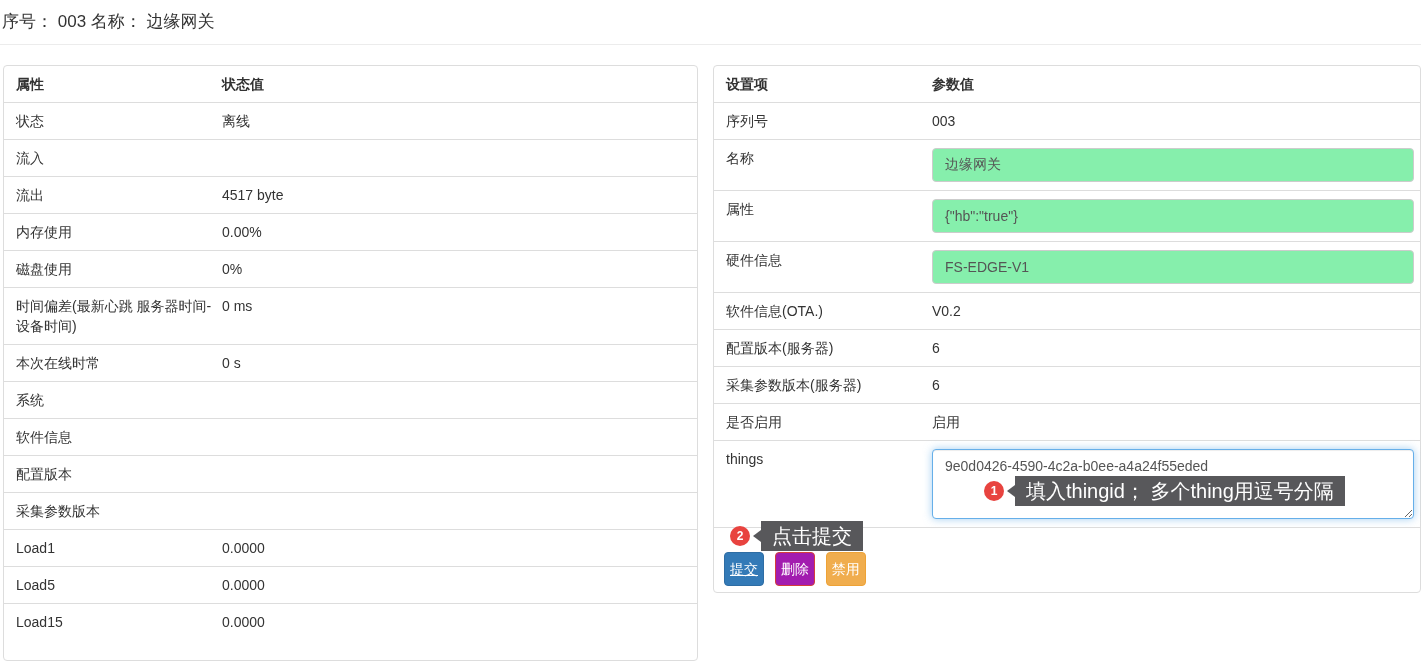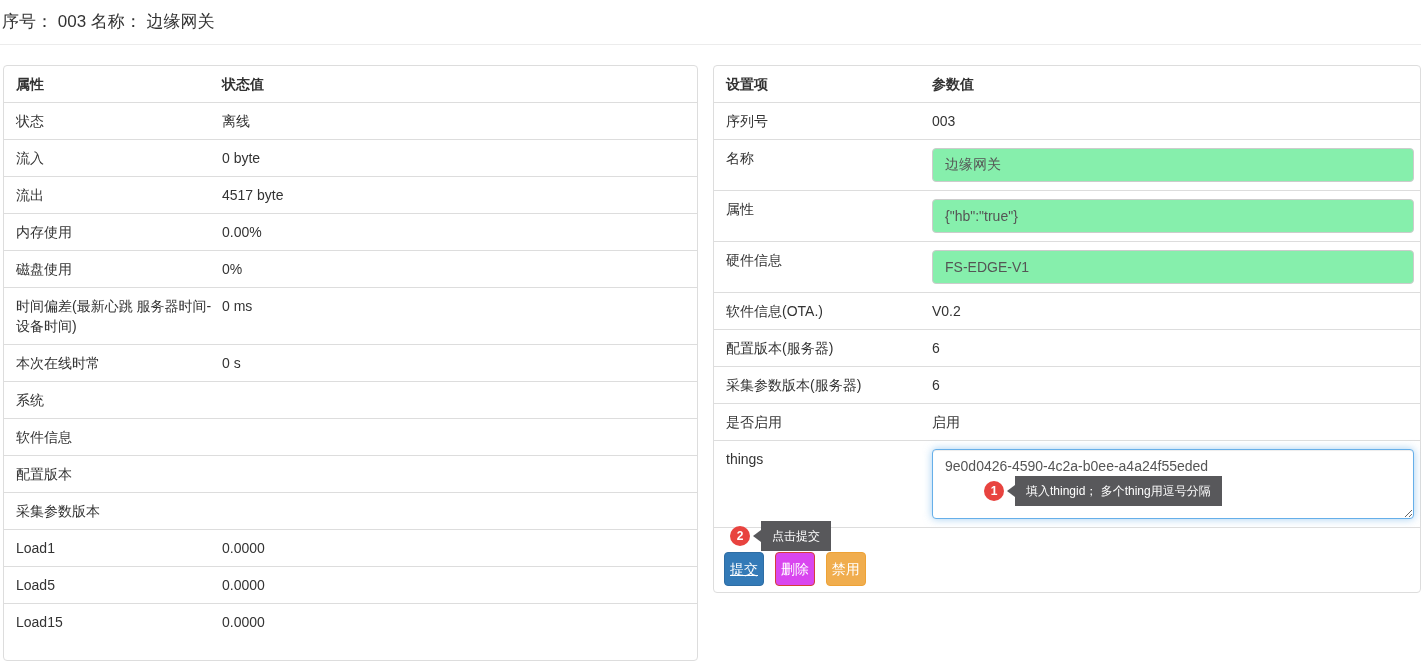--- a/index.html
+++ b/index.html
@@ -102,21 +102,21 @@
     font-size: 14px;
     line-height: 20px;
     text-align: center;
     color: #fff;
     border: 1px solid transparent;
     border-radius: 4px;
     cursor: pointer;
     font-family: "Liberation Sans", "DejaVu Sans", sans-serif;
   }
   .btn-primary { background: #337ab7; border-color: #2e6da4; text-decoration: underline; }
-  .btn-danger  { background: #d946ef; border-color: #d43f3a; }
+  .btn-danger  { background: #a21caf; border-color: #d43f3a; }
   .btn-warning { background: #f0ad4e; border-color: #eea236; }
   
   .annot {
     position: absolute;
     display: flex;
     align-items: center;
     z-index: 10;
     white-space: nowrap;
   }
   .annot-badge {
@@ -134,21 +134,21 @@
   .annot-arrow {
     width: 0; height: 0;
     border-top: 6px solid transparent;
     border-bottom: 6px solid transparent;
     border-right: 8px solid #58585b;
     margin-left: 3px;
   }
   .annot-box {
     background: #58585b;
     color: #fff;
-    font-size: 12px;
+    font-size: 20px;
     line-height: 20px;
     padding: 5px 11px;
   }
   .things-value { position: relative; }
   .annot-step1 { top: 35px; left: 52px; }
   .annot-step2 { top: -7px; left: 16px; }
 </style>
 </head>
 <body>
 
@@ -161,21 +161,20 @@
       <div class="trow head">
         <div class="cell label-cell">属性</div>
         <div class="cell value-cell">状态值</div>
       </div>
       <div class="trow">
         <div class="cell label-cell">状态</div>
         <div class="cell value-cell">离线</div>
       </div>
       <div class="trow">
         <div class="cell label-cell">流入</div>
-        <div class="cell value-cell">0 byte</div>
       </div>
       <div class="trow">
         <div class="cell label-cell">流出</div>
         <div class="cell value-cell">4517 byte</div>
       </div>
       <div class="trow">
         <div class="cell label-cell">内存使用</div>
         <div class="cell value-cell">0.00%</div>
       </div>
       <div class="trow">

